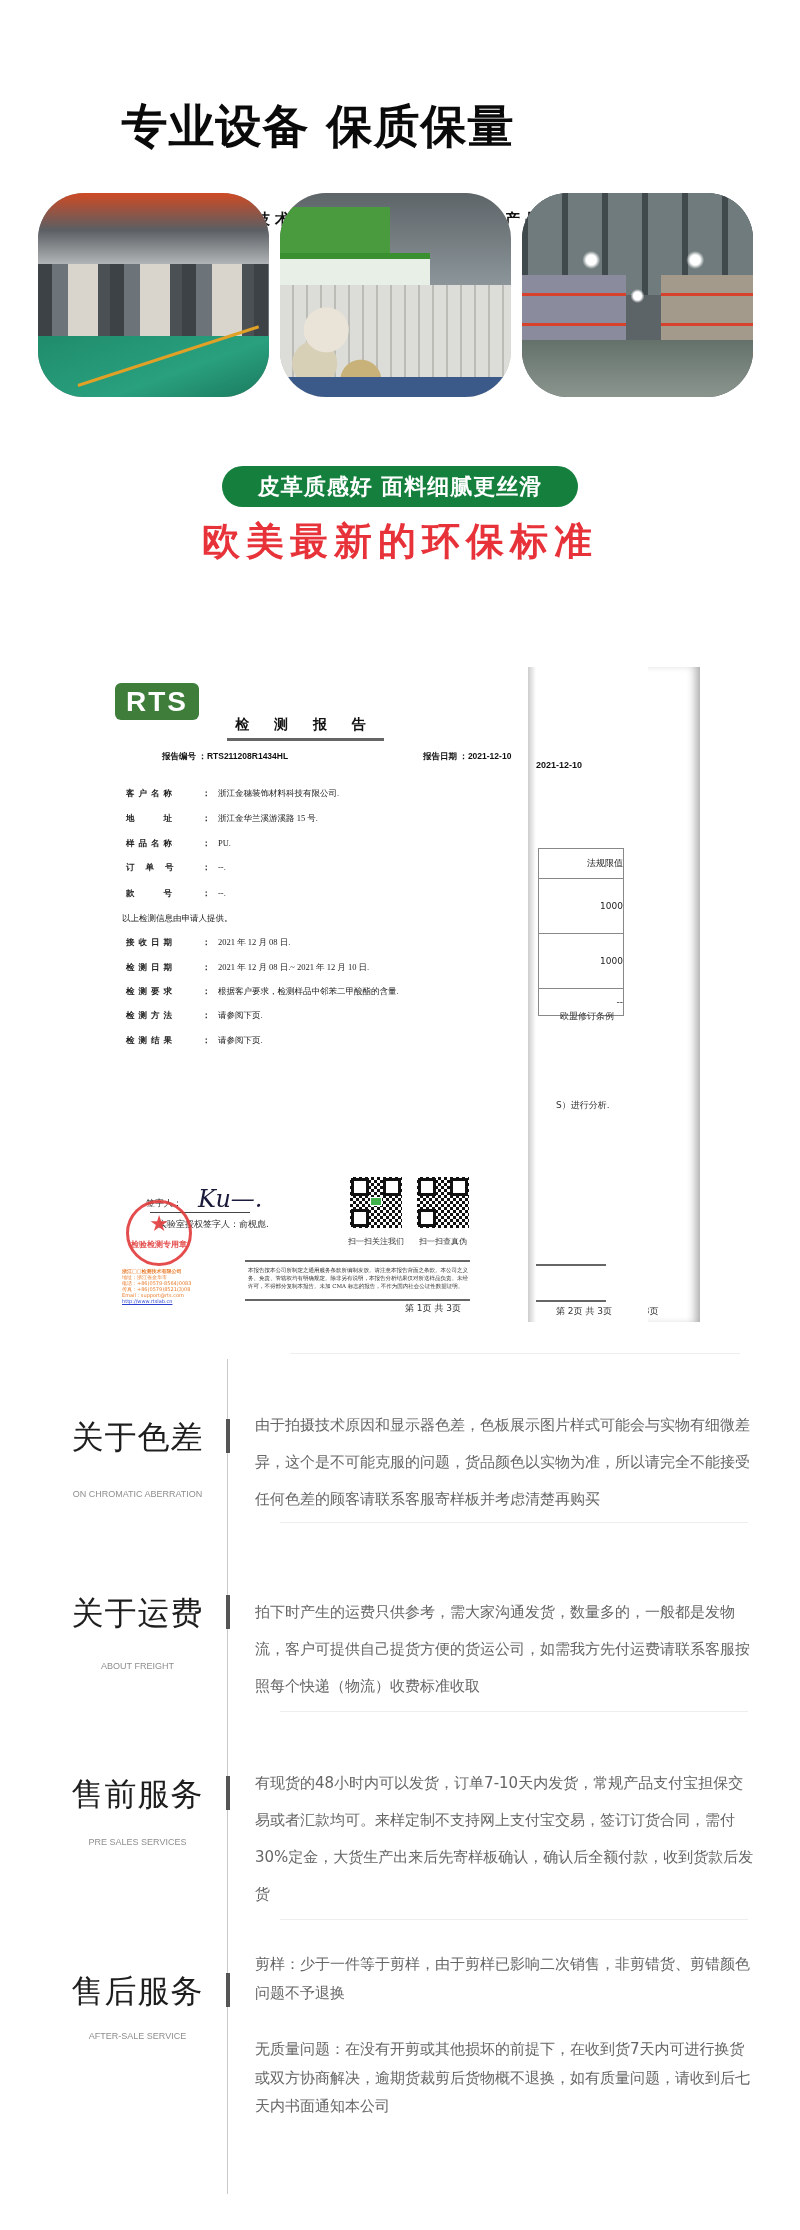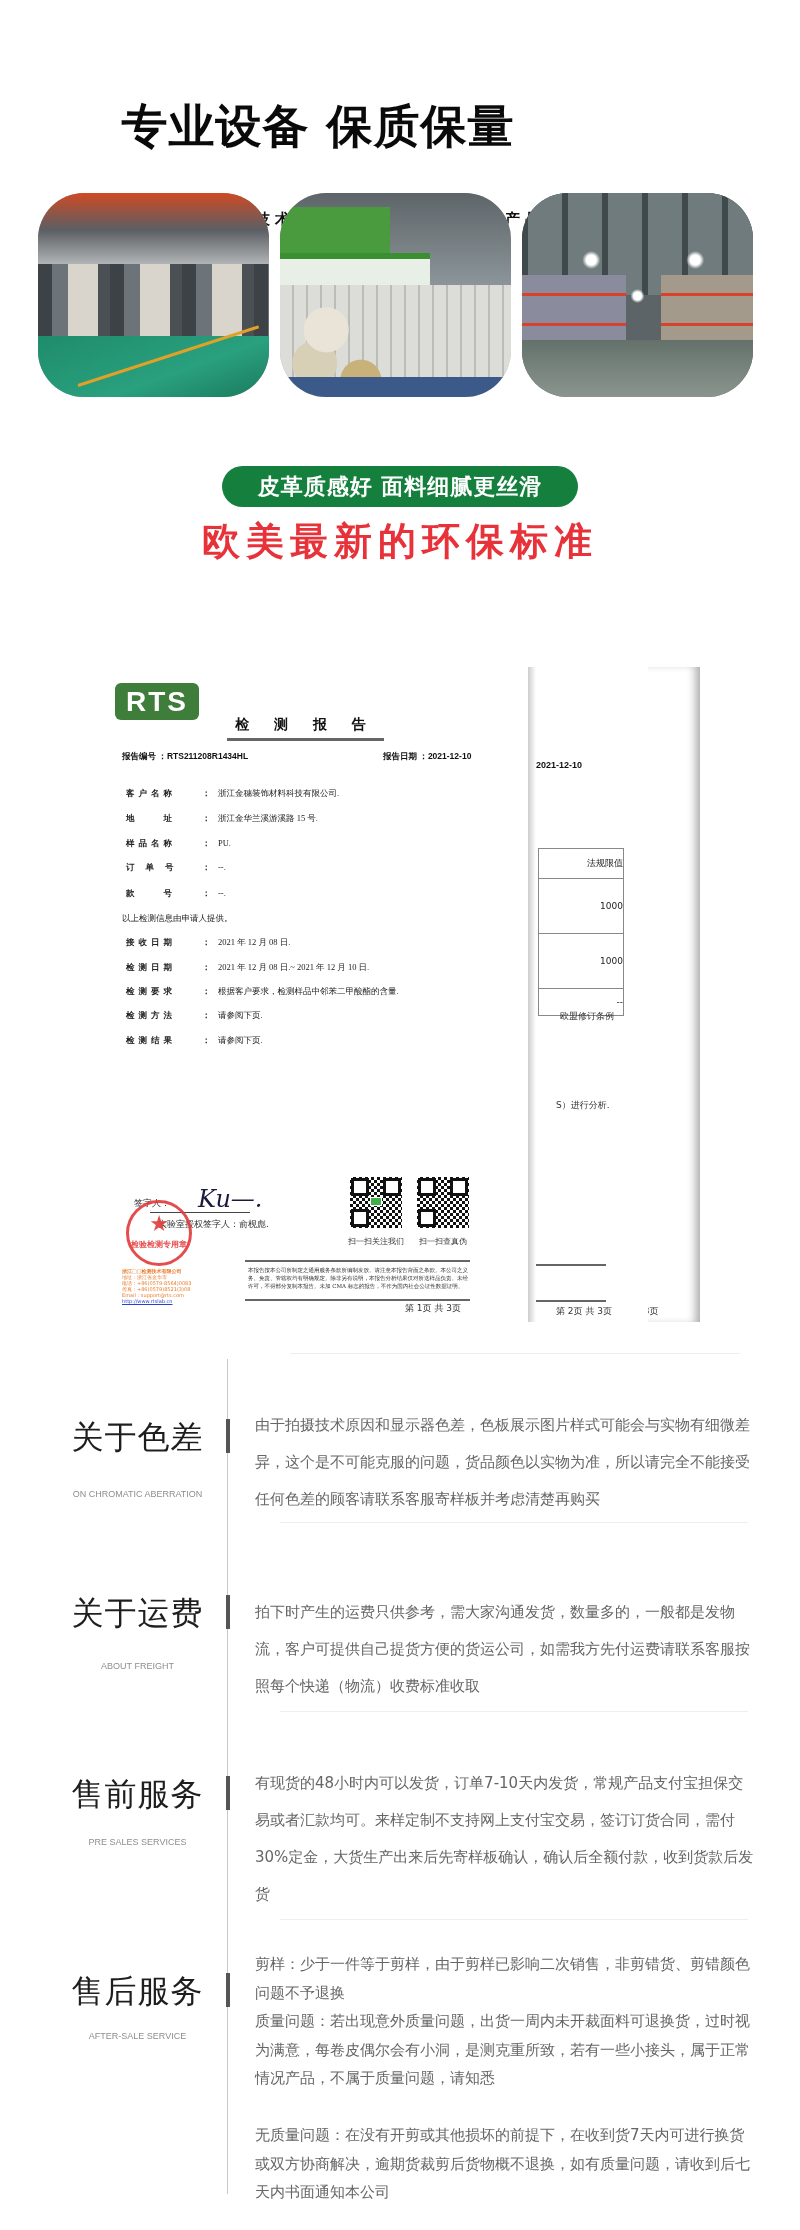--- a/index.html
+++ b/index.html
@@ -45,28 +45,28 @@
   .pg-date { position: absolute; font-size: 9px; font-weight: 700; color: #111; font-family: "Liberation Sans", sans-serif; }
   .pg-foot { position: absolute; font-size: 9px; color: #333; padding-left: 20px; }
   .pg-rule { position: absolute; height: 2px; background: #666; }
   .mini-table { position: absolute; left: 18px; top: 181px; width: 86px; border: 1px solid #888; font-size: 9px; text-align: right; color: #222; }
   .mini-table div { border-bottom: 1px solid #888; padding: 8px 0; }
   .mini-table div:last-child { border-bottom: none; }
   .page1 { left: 108px; top: 667px; width: 420px; height: 655px; }
   .rts-logo { left: 115px; top: 683px; width: 84px; height: 37px; background: #3e7d3a; border-radius: 6px; color: #fff; font-family: "Liberation Sans", sans-serif; font-weight: 900; font-size: 28px; line-height: 37px; text-align: center; letter-spacing: 2px; }
   .cert-title { left: 227px; width: 157px; top: 716px; text-align: center; font-size: 14px; font-weight: 700; letter-spacing: 10px; color: #111; }
   .cert-title-rule { left: 227px; top: 738px; width: 157px; height: 3px; background: #666; }
-  .cert-meta { top: 751px; font-size: 8.5px; font-weight: 700; color: #111; font-family: "Liberation Sans", sans-serif; }
+  .cert-meta { top: 751px; font-size: 8.5px; font-weight: 700; color: #111; font-family: "Liberation Sans", sans-serif; margin-left: 40px; }
   .cert-row { left: 122px; font-size: 8.5px; color: #222; height: 12px; }
   .cert-row .lbl { position: absolute; left: 4px; width: 56px; font-weight: 700; letter-spacing: 4px; white-space: nowrap; }
   .cert-row .colon { position: absolute; left: 80px; font-weight: 700; }
   .cert-row .val { position: absolute; left: 96px; white-space: nowrap; font-family: Liberation Serif, serif; }
   .cert-note { left: 122px; top: 913px; font-size: 8.5px; color: #222; font-family: "DejaVu Serif", serif; }
   .sign-line { left: 150px; top: 1212px; width: 100px; height: 1px; background: #444; }
-  .sign-label { left: 134px; top: 1197px; font-size: 9px; color: #333; }
+  .sign-label { left: 146px; top: 1197px; font-size: 9px; color: #333; }
   .signature { left: 198px; top: 1185px; font-size: 24px; color: #1a1a3a; font-style: italic; font-family: "DejaVu Serif", serif; }
   .signer { left: 148px; top: 1218px; font-size: 9px; color: #333; font-family: "DejaVu Serif", serif; margin-left: 10px; }
   .stamp { left: 126px; top: 1200px; width: 66px; height: 66px; border: 3px solid #e23a3a; border-radius: 50%; color: #e23a3a; opacity: .9; }
   .stamp .star { position: absolute; left: 0; width: 100%; top: 10px; text-align: center; font-size: 22px; line-height: 22px; }
   .stamp .stamp-text { position: absolute; left: 0; width: 100%; top: 36px; text-align: center; font-size: 8px; font-weight: 700; }
   .lab-info { left: 122px; top: 1268px; width: 110px; font-size: 5px; line-height: 6px; color: #e87b2a; }
   .lab-info .link { color: #2a3fd0; text-decoration: underline; }
   .qr { top: 1177px; width: 52px; height: 51px; background:
       linear-gradient(#fff,#fff) 4px 4px/12px 12px no-repeat,
       linear-gradient(#111,#111) 1px 1px/18px 18px no-repeat,
@@ -267,16 +267,15 @@
   <p>有现货的48小时内可以发货，订单7-10天内发货，常规产品支付宝担保交易或者汇款均可。来样定制不支持网上支付宝交易，签订订货合同，需付30%定金，大货生产出来后先寄样板确认，确认后全额付款，收到货款后发货</p>
 </div>
 
 <div class="abs divider" style="left:280px;top:1919px;width:468px;"></div>
 
 <div class="abs sec-title" style="top:1970px;">售后服务</div>
 <div class="abs sec-sub" style="top:2031px;">AFTER-SALE SERVICE</div>
 <div class="abs marker" style="top:1973px;"></div>
 <div class="abs sec-body tight" style="top:1950px;">
   <p>剪样：少于一件等于剪样，由于剪样已影响二次销售，非剪错货、剪错颜色问题不予退换</p>
-  <p>质量问题：若出现意外质量问题，出货一周内未开裁面料可退换货，过时视为满意，每卷皮偶尔会有小洞，是测克重所致，若有一些小接头，属于正常情况产品，不属于质量问题，请知悉</p>
   <div class="gap"></div>
   <p>无质量问题：在没有开剪或其他损坏的前提下，在收到货7天内可进行换货或双方协商解决，逾期货裁剪后货物概不退换，如有质量问题，请收到后七天内书面通知本公司</p>
 </div>
 
 </body></html>

